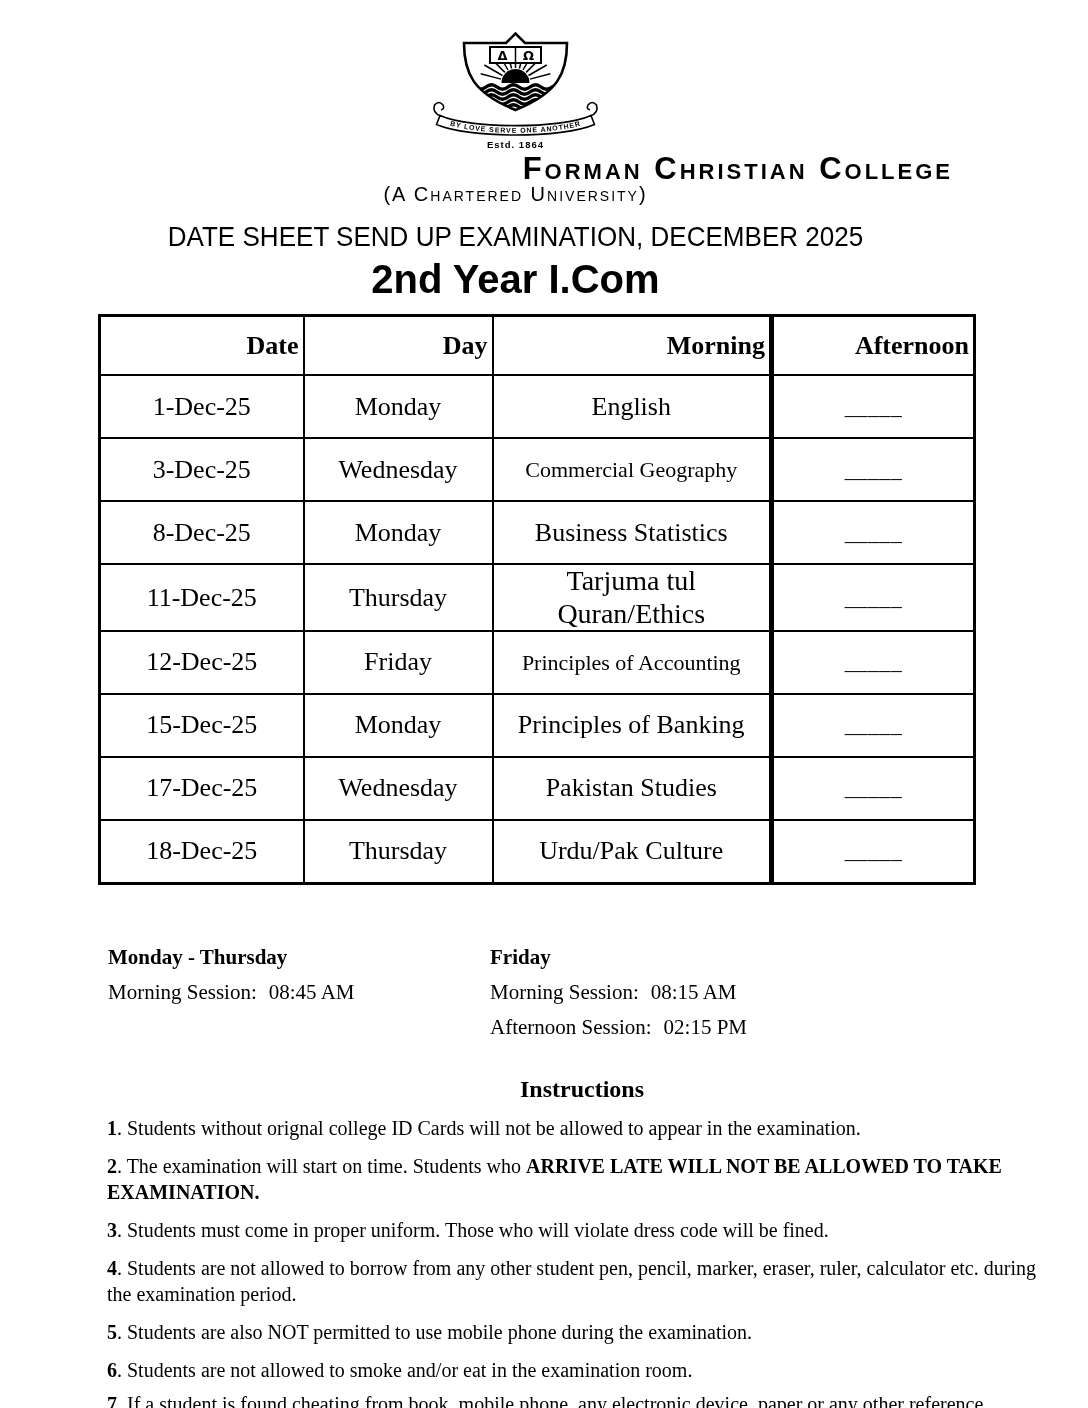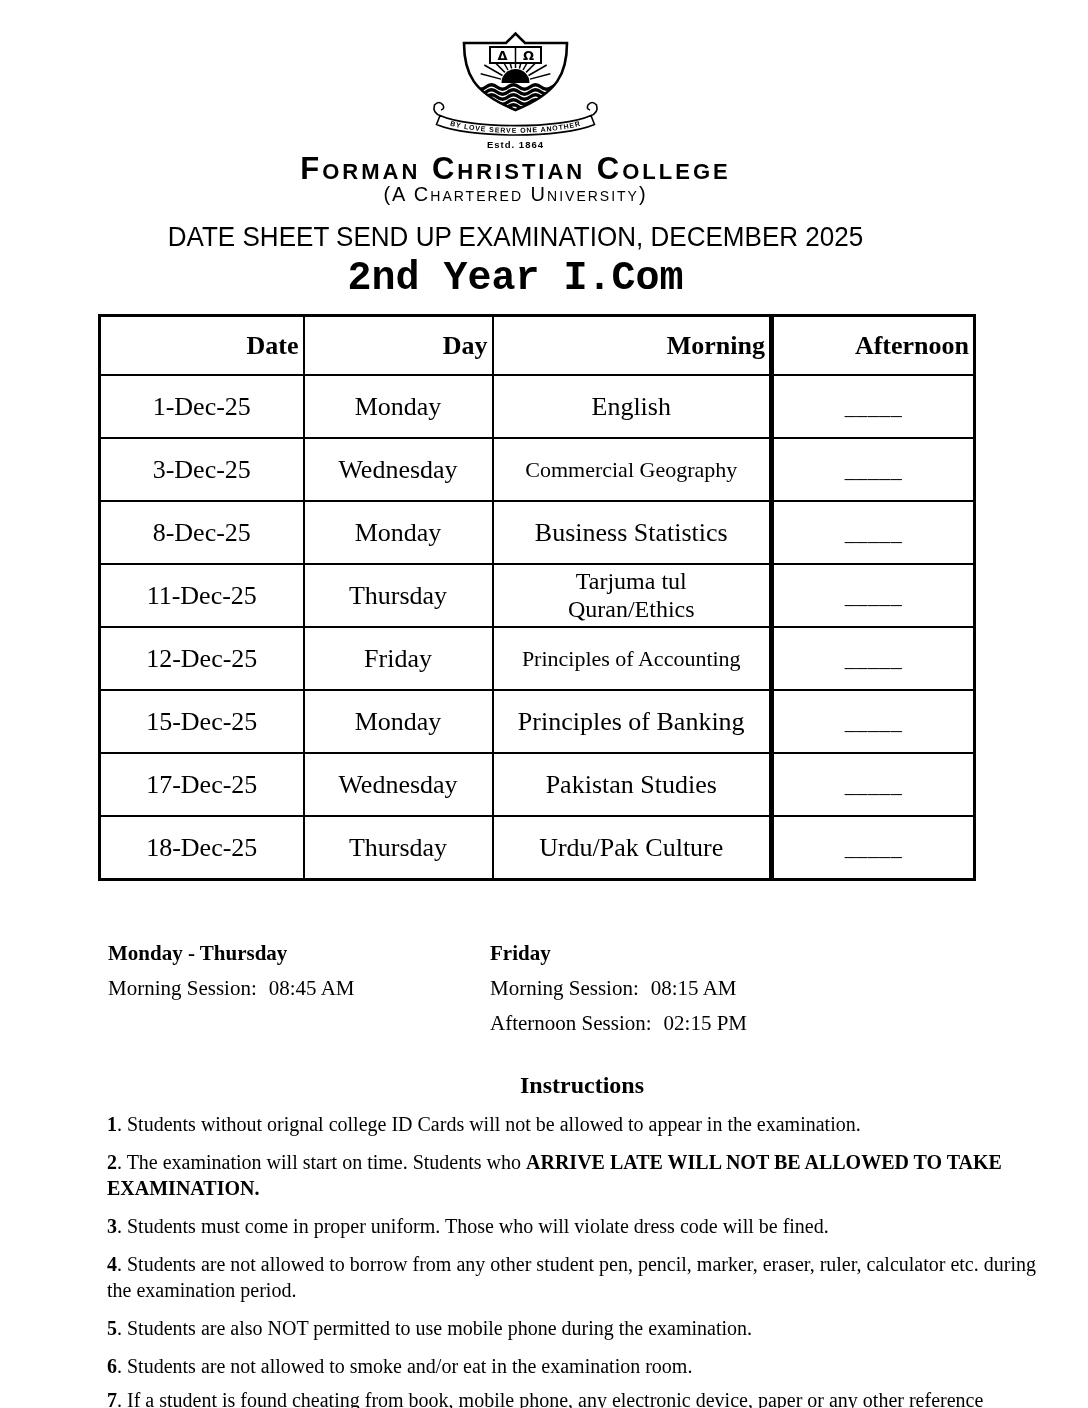--- a/index.html
+++ b/index.html
@@ -5,48 +5,48 @@
   html,body { margin:0; padding:0; }
   body {
     width:1088px; height:1408px; background:#ffffff; color:#000;
     font-family:"Liberation Serif", serif;
     overflow:hidden; position:relative;
   }
   .masthead { width:875px; margin:30px 0 0 98px; text-align:center; transform:translateX(-20px); }
   .logo-wrap { line-height:0; }
   .college-name {
     font-family:"Liberation Sans", sans-serif; font-variant:small-caps;
-    font-weight:bold; font-size:31px; letter-spacing:3px; line-height:1.0; margin-top:2px;
+    font-weight:bold; font-size:31px; letter-spacing:3px; line-height:1.0; margin-top:2px;text-align:right;
   }
   .college-sub {
     font-family:"Liberation Sans", sans-serif; font-variant:small-caps;
     font-weight:normal; font-size:20px; letter-spacing:2px; line-height:1.0;
   }
   .doc-title {
     font-family:"Liberation Sans", sans-serif; font-size:28px; line-height:1.05;
     margin-top:18px; transform:scaleX(0.93); transform-origin:center;
   }
   .doc-subtitle {
-    font-family:Liberation Mono, monospace; font-weight:bold; font-size:40px;
+    font-family:Liberation Sans, sans-serif; font-weight:bold; font-size:40px;
     line-height:1.05; margin-top:7px;
   }
   table.schedule {
     border-collapse:collapse; table-layout:fixed;
     width:875px; margin:14px 0 0 98px;
     border:3.5px solid #000;
   }
   .schedule th, .schedule td {
     border:2.5px solid #000; text-align:center; vertical-align:middle; padding:0 4px;
     overflow:hidden;
   }
   .schedule th { font-size:26px; font-weight:bold; height:57px;text-align:right; }
   .schedule td { font-size:26px; height:61px; }
   .schedule td.morning { white-space:pre-line; line-height:1.15; }
   .schedule tr.small-morning td.morning { font-size:22px; }
-  .schedule tr.mid-morning td.morning { font-size:24px; }
+  .schedule tr.mid-morning td.morning { font-size:28px; }
   .schedule th.afternoon, .schedule td.afternoon { border-left:5.5px solid #000; }
   .schedule td.afternoon { font-size:22px; letter-spacing:0.5px; }
   .sessions { display:flex; margin:60px 0 0 108px; font-size:21px; }
   .session-block { width:382px; }
   .session-heading { font-weight:bold; margin-bottom:7px; }
   .session-line { margin:10px 0; }
   .session-line .time { margin-left:12px; }
   .instructions { margin:26px 0 0 107px; width:950px; }
   .instructions-heading { font-size:24px; font-weight:bold; margin-bottom:8px;text-align:center; }
   .instruction { font-size:20px; line-height:26px; margin:12px 0 3px 0; }

